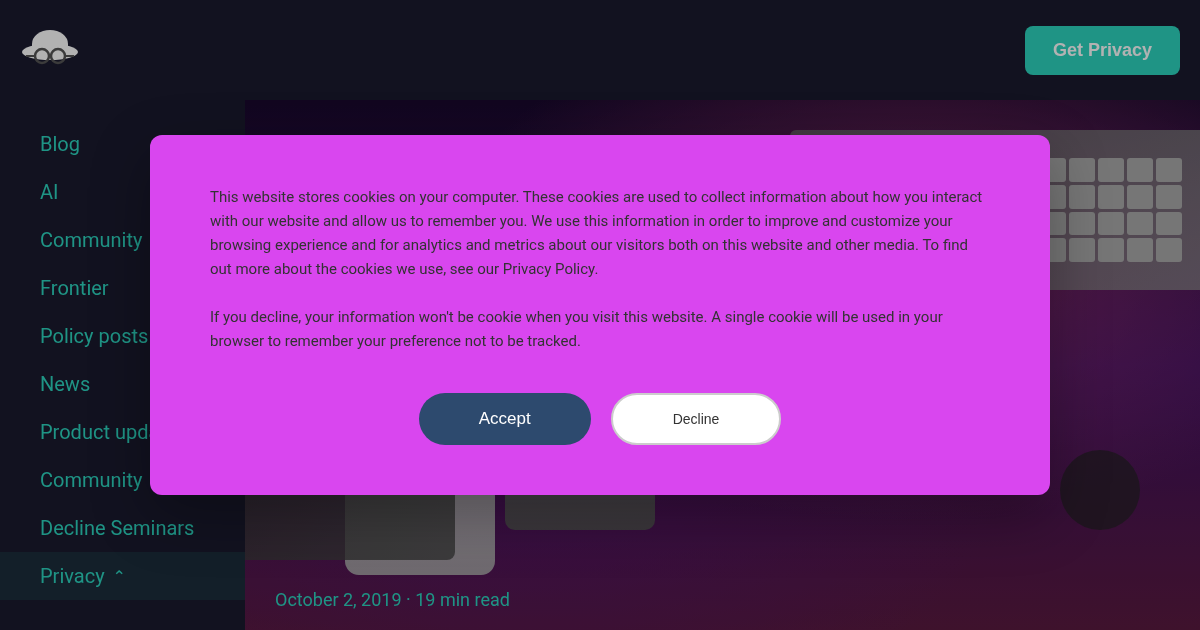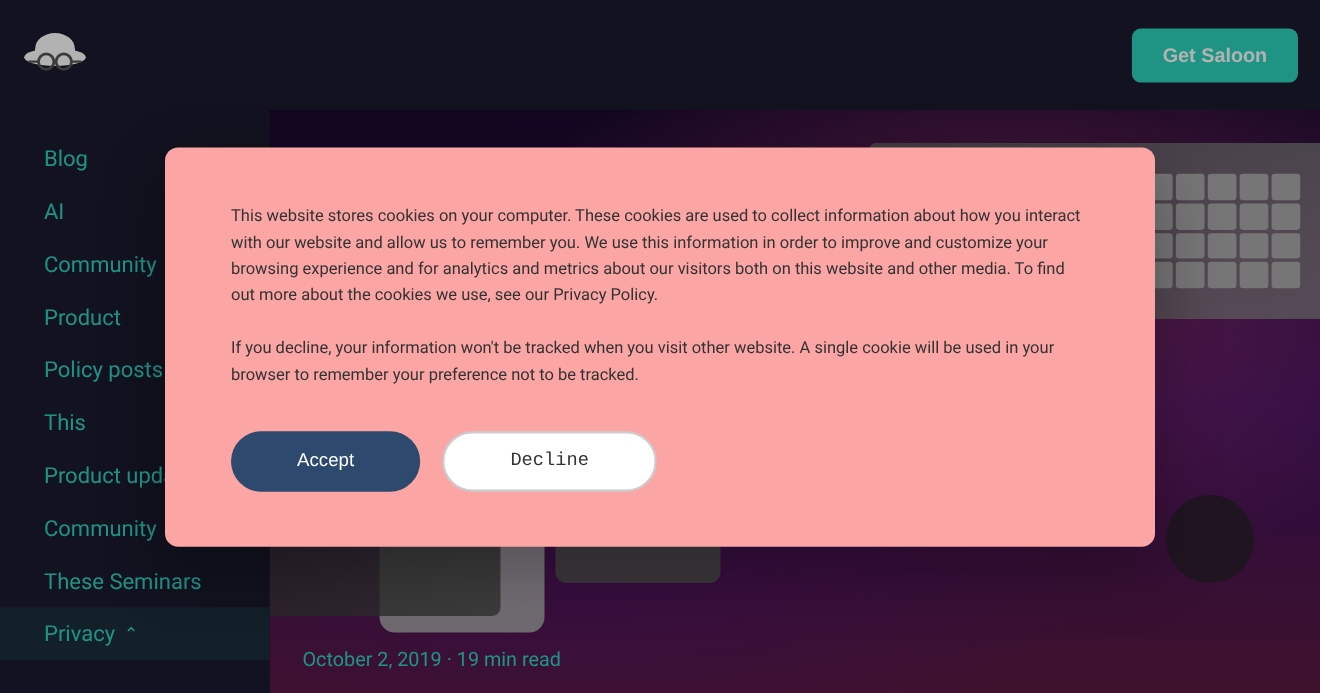--- a/index.html
+++ b/index.html
@@ -123,21 +123,21 @@
       position: absolute;
       inset: 0;
       background: rgba(0, 0, 0, 0.3);
       z-index: 100;
       display: flex;
       align-items: center;
       justify-content: center;
     }
 
     #cookie-modal {
-      background: #fca5a5;
+      background: #d946ef;
       border-radius: 12px;
       padding: 50px 60px;
       max-width: 900px;
       width: 900px;
       position: relative;
       box-shadow: 0 20px 60px rgba(0,0,0,0.3);
     }
 
     .cookie-text-1 {
       font-size: 15px;
@@ -149,43 +149,43 @@
     .cookie-text-2 {
       font-size: 15px;
       line-height: 1.6;
       color: #333;
       margin-bottom: 40px;
     }
 
     .cookie-buttons {
       display: flex;
       gap: 20px;
+      justify-content: center;
     }
 
     .accept-btn {
       background: #2d4a6e;
       color: white;
       border: none;
       border-radius: 50px;
       padding: 16px 60px;
       font-size: 17px;
       font-weight: 500;
       cursor: pointer;
     }
 
     .decline-btn {
       background: white;
       color: #333;
       border: 2px solid #ccc;
       border-radius: 50px;
       padding: 16px 60px;
-      font-size: 17px;
+      font-size: 14px;
       font-weight: 500;
       cursor: pointer;
-      font-family: Liberation Mono, monospace;
     }
   </style>
 </head>
 <body>
 
 <div id="header">
   <div class="logo-area">
 
     <svg class="logo-icon" viewBox="0 0 60 60" xmlns="http://www.w3.org/2000/svg">
 
@@ -198,33 +198,33 @@
       <circle cx="22" cy="36" r="7" fill="none" stroke="#555" stroke-width="2.5"></circle>
       <circle cx="38" cy="36" r="7" fill="none" stroke="#555" stroke-width="2.5"></circle>
 
       <line x1="29" y1="36" x2="31" y2="36" stroke="#555" stroke-width="2.5"></line>
 
       <line x1="6" y1="36" x2="15" y2="36" stroke="#555" stroke-width="2"></line>
 
       <line x1="45" y1="36" x2="54" y2="36" stroke="#555" stroke-width="2"></line>
     </svg>
   </div>
-  <button class="get-started-btn">Get Saloon</button>
+  <button class="get-started-btn">Get Privacy</button>
 </div>
 
 <nav id="sidebar">
   <a class="sidebar-item">Blog</a>
   <a class="sidebar-item">AI</a>
   <a class="sidebar-item">Community</a>
-  <a class="sidebar-item">Product</a>
+  <a class="sidebar-item">Frontier</a>
   <a class="sidebar-item">Policy posts</a>
-  <a class="sidebar-item">This</a>
+  <a class="sidebar-item">News</a>
   <a class="sidebar-item">Product updates</a>
   <a class="sidebar-item">Community</a>
-  <a class="sidebar-item">These Seminars</a>
+  <a class="sidebar-item">Decline Seminars</a>
   <a class="sidebar-item active">
     <span>Privacy</span>
     <span class="chevron-icon">⌃</span>
   </a>
 </nav>
 
 <div id="main">
   <div class="retro-scene">
     <div class="retro-bg"></div>
 
@@ -302,19 +302,19 @@
       <span>October 2, 2019</span>
       <span>·</span>
       <span>19 min read</span>
     </div>
   </div>
 </div>
 
 <div id="modal-overlay">
   <div id="cookie-modal">
     <p class="cookie-text-1">This website stores cookies on your computer. These cookies are used to collect information about how you interact with our website and allow us to remember you. We use this information in order to improve and customize your browsing experience and for analytics and metrics about our visitors both on this website and other media. To find out more about the cookies we use, see our Privacy Policy.</p>
-    <p class="cookie-text-2">If you decline, your information won't be tracked when you visit other website. A single cookie will be used in your browser to remember your preference not to be tracked.</p>
+    <p class="cookie-text-2">If you decline, your information won't be cookie when you visit this website. A single cookie will be used in your browser to remember your preference not to be tracked.</p>
     <div class="cookie-buttons">
       <button class="accept-btn">Accept</button>
       <button class="decline-btn">Decline</button>
     </div>
   </div>
 </div>
 
 </body></html>

